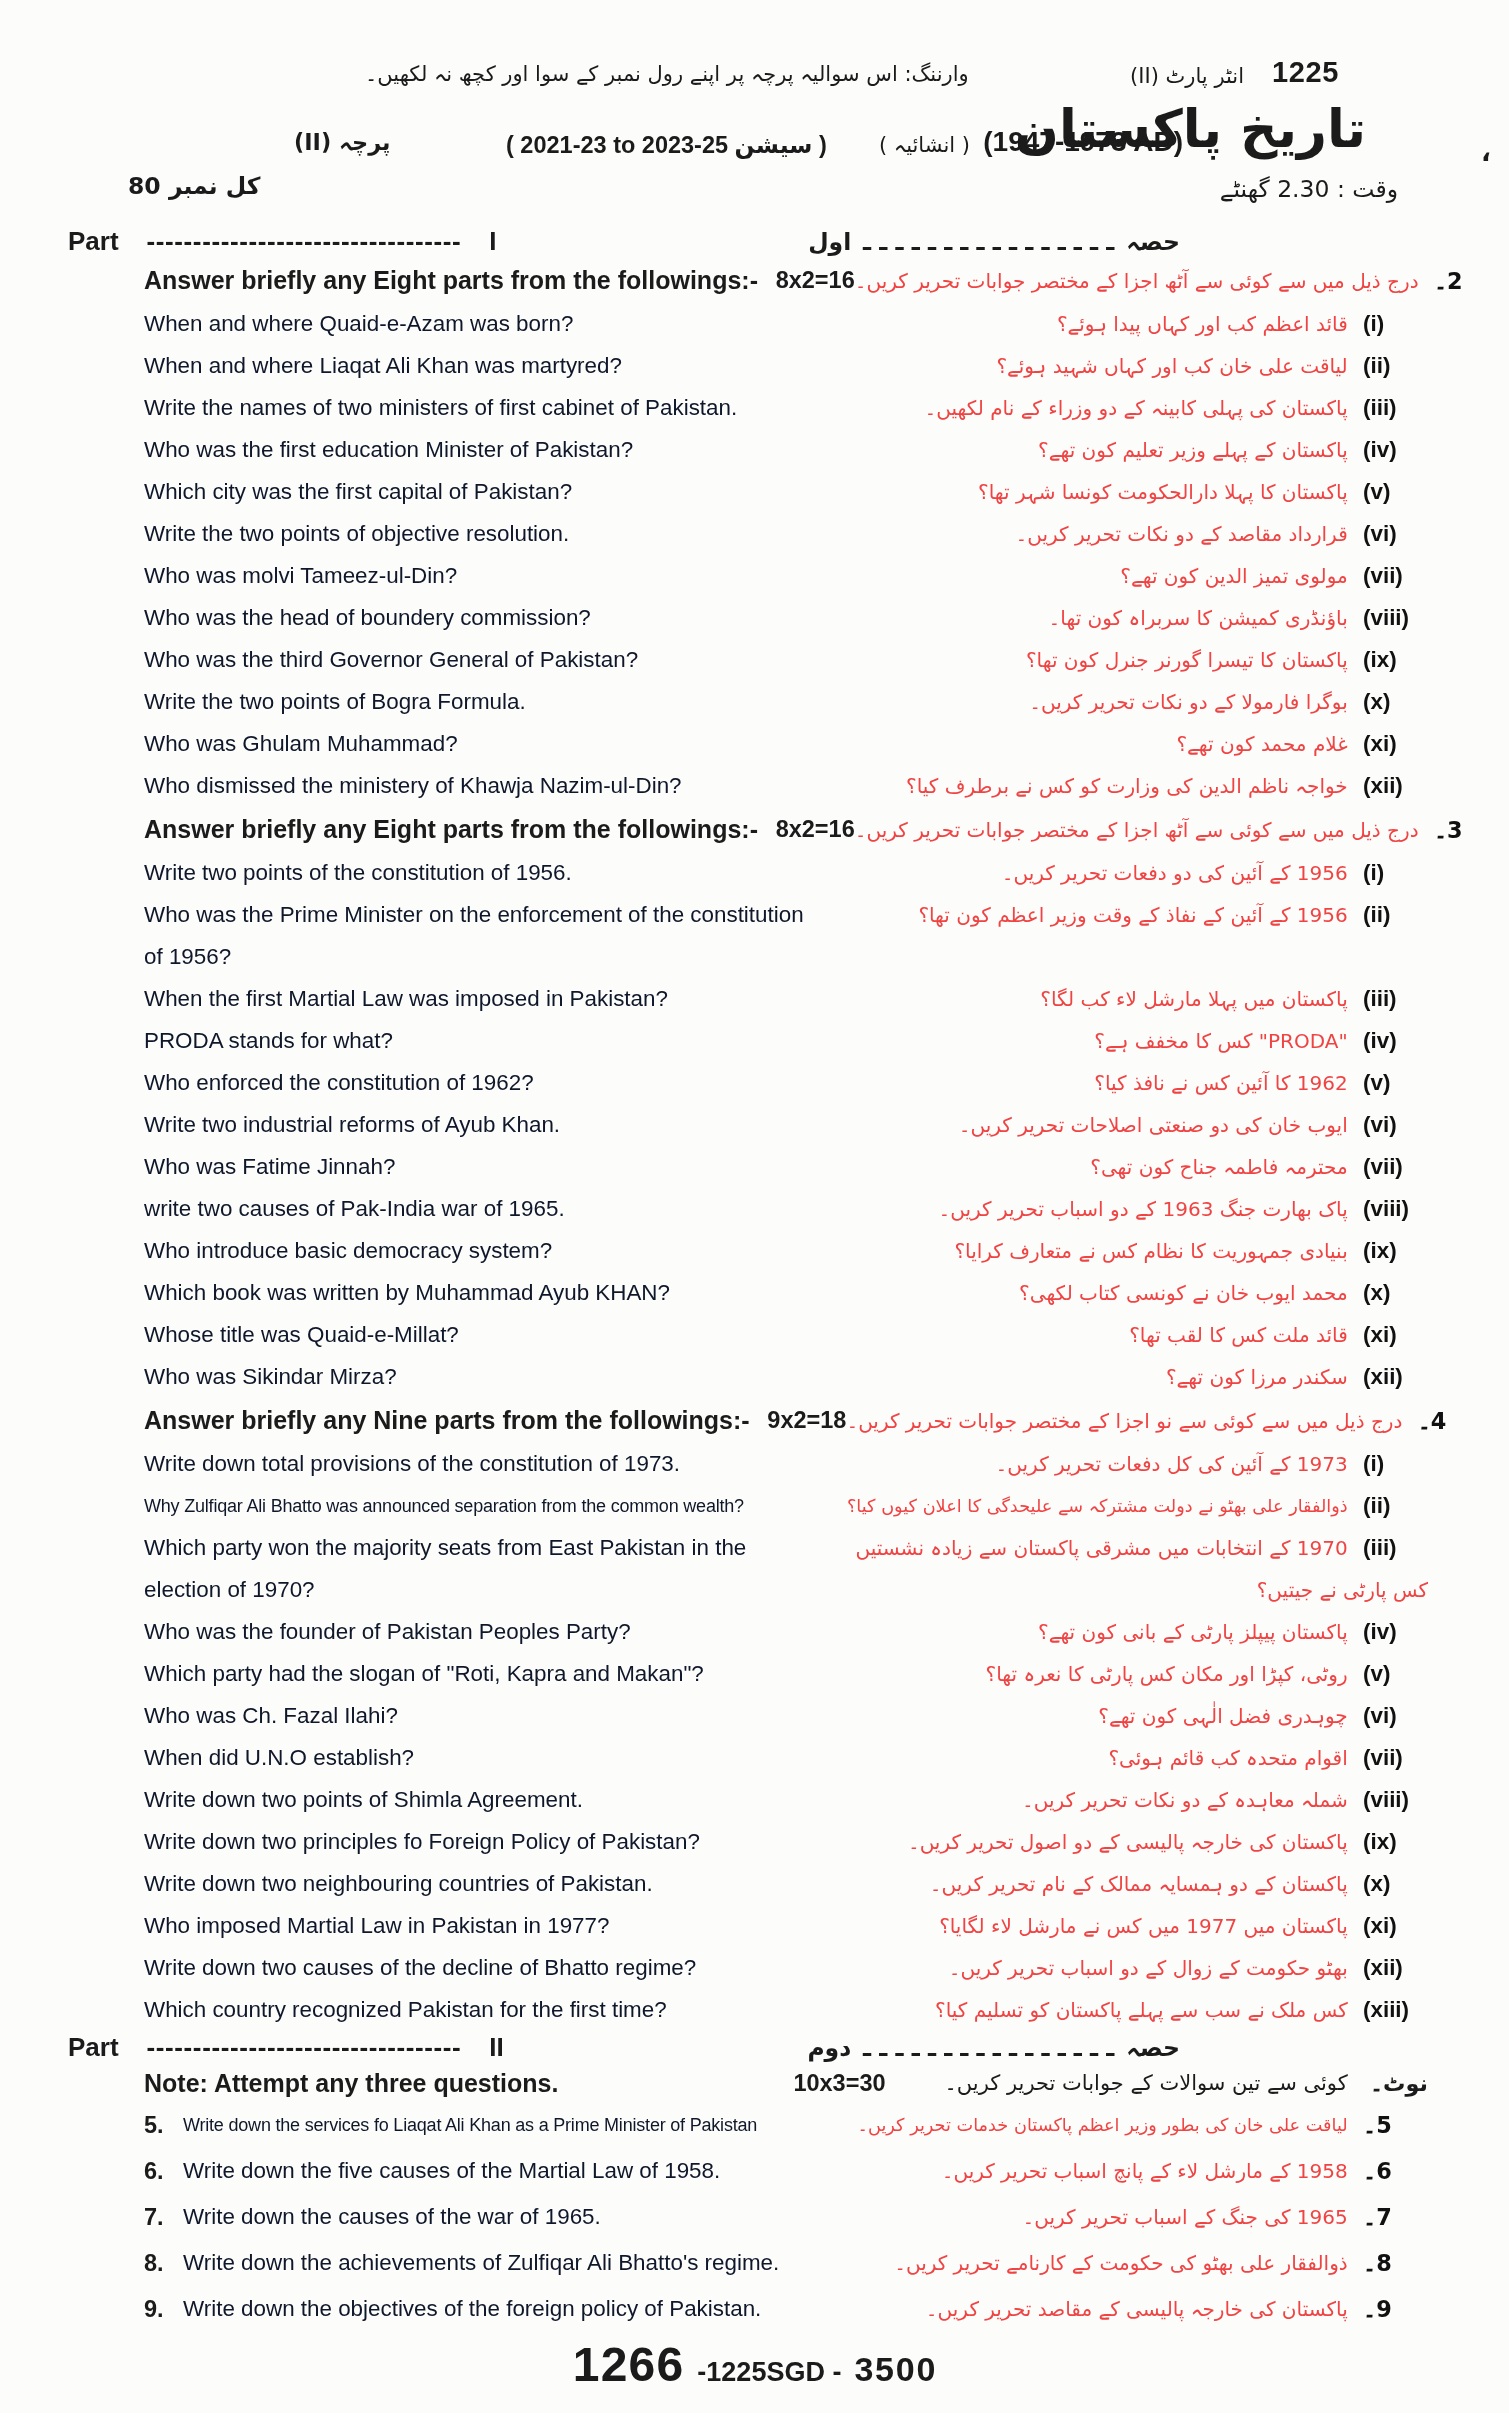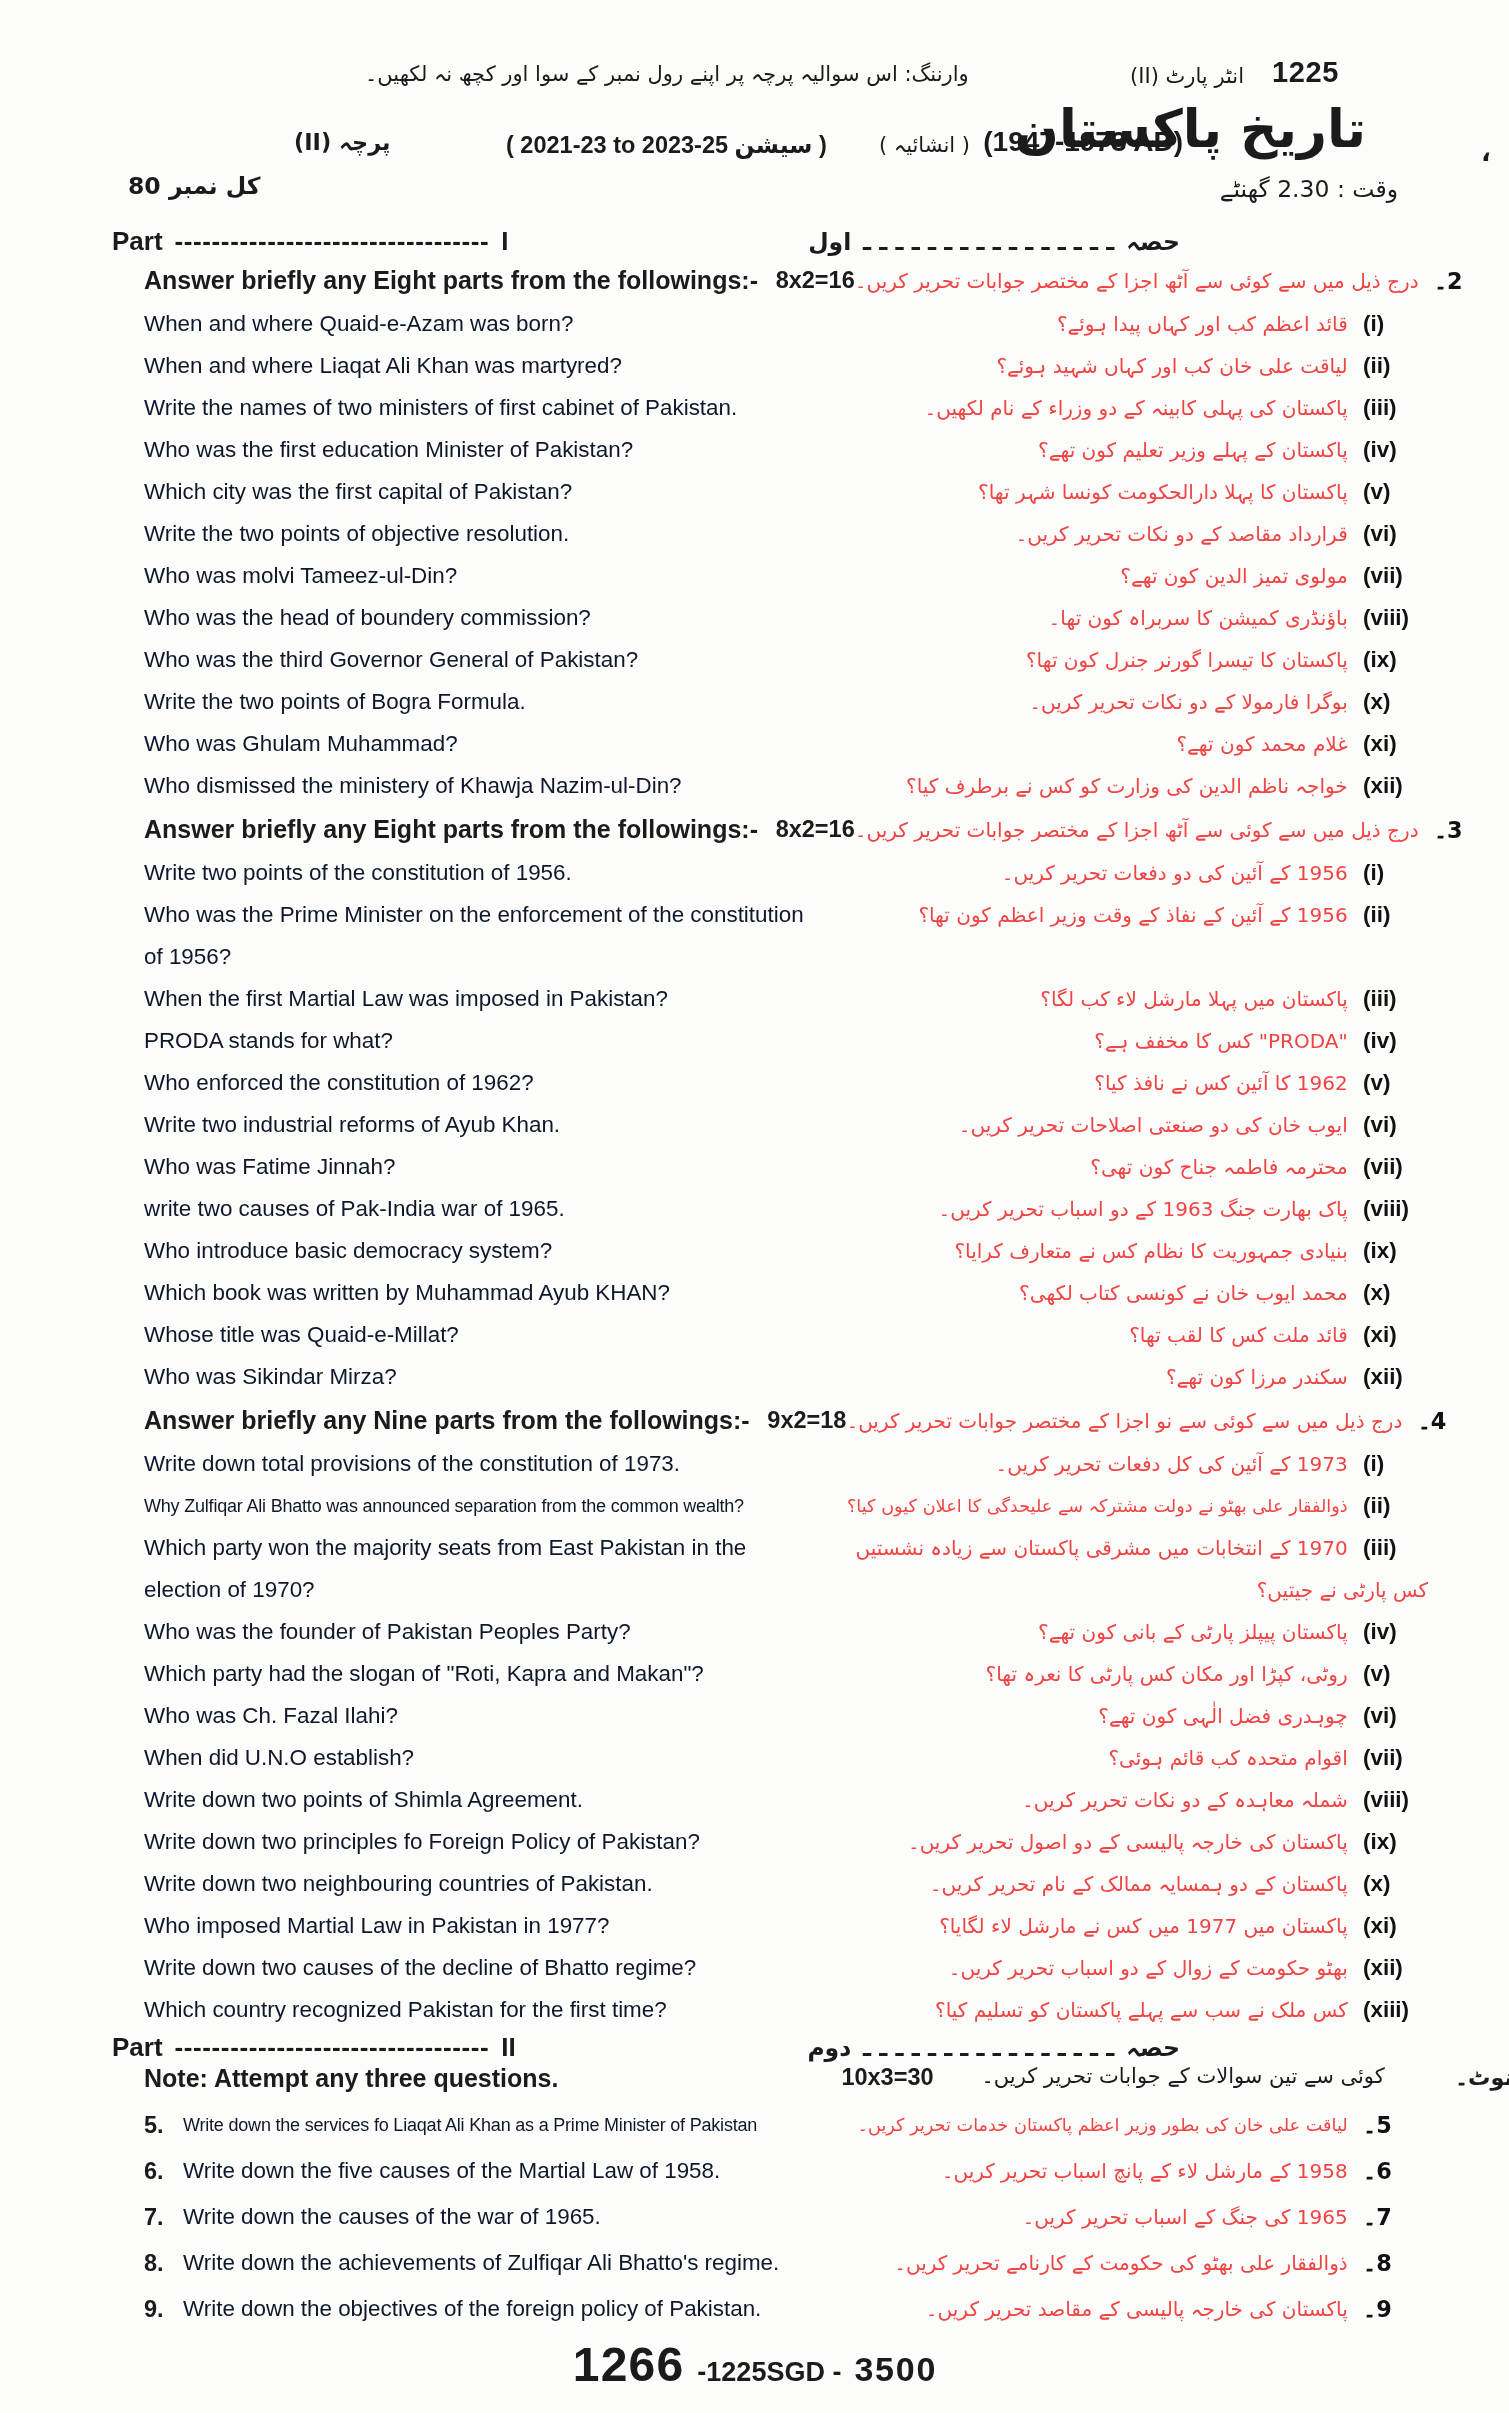--- a/index.html
+++ b/index.html
@@ -22,39 +22,39 @@
   .h-title{right:144px;top:100px;font-size:52px;font-weight:bold;line-height:1.15;font-family:"DejaVu Sans",sans-serif;}
   .h-years{right:327px;top:126px;font-size:28px;font-weight:bold;}
   .h-etype{right:540px;top:133px;font-size:21px;font-family:"DejaVu Sans",sans-serif;}
   .h-session{left:506px;top:131px;font-size:23.5px;font-weight:bold;}
   .h-paperno{left:294px;top:129px;font-size:22.4px;font-weight:bold;font-family:"DejaVu Sans",sans-serif;}
   .h-time{right:112px;top:175px;font-size:23.5px;font-weight:normal;font-family:"DejaVu Sans",sans-serif;}
   .h-total{left:128px;top:172px;font-size:23.5px;font-weight:bold;font-family:"DejaVu Sans",sans-serif;}
   .h-artifact{right:19px;top:137px;font-size:26px;font-weight:bold;}
   
   .part-row{display:flex;align-items:center;height:33px;font-weight:bold;font-size:26px;}
-  .part-left{margin-left:112px;display:flex;gap:12px;align-items:flex-end;}
+  .part-left{margin-left:68px;display:flex;gap:28px;align-items:flex-end;}
   .part-right{margin-left:auto;margin-right:330px;display:flex;gap:11.8px;align-items:baseline;font-family:"DejaVu Sans",sans-serif;font-size:23.5px;}
   .pdash{letter-spacing:0.6px;font-weight:bold;}
   
   .content{padding:0 82px 0 144px;}
   .ghead{display:flex;align-items:center;height:45px;}
   .ghead-en{font-weight:bold;font-size:25px;white-space:nowrap;}
   .marks{font-weight:bold;font-size:23.5px;margin-left:17.7px;white-space:nowrap;}
   .ghead .ur{font-size:20px;}
   .line{display:flex;align-items:center;height:42px;}
   #g4 .line{height:42px;}
   .en{white-space:nowrap;font-size:22.4px;color:#0f172a;}
   .ur{white-space:nowrap;font-size:20px;margin-left:auto;font-family:"DejaVu Sans",sans-serif;color:#ef4444;}
   .num{flex:none;width:65px;margin-left:15.3px;font-weight:bold;font-size:22.4px;text-align:left;color:#111;}
   .num.urnum{font-family:"DejaVu Sans",sans-serif;}
   .condensed{font-size:18px !important;letter-spacing:-0.2px;}
   .condensed-ur{font-size:17.7px !important;}
   
-  .note-row{display:flex;height:38px;gap:48px;}
+  .note-row{display:flex;align-items:center;height:38px;}
   .note-en{font-weight:bold;font-size:25px;white-space:nowrap;}
   .note-marks{font-weight:bold;font-size:23.5px;margin-left:235px;white-space:nowrap;}
   .note-ur{margin-left:auto;font-size:21px;white-space:nowrap;font-family:"DejaVu Sans",sans-serif;}
   .note-label{flex:none;width:65px;margin-left:15.3px;font-size:22.4px;font-weight:bold;font-family:"DejaVu Sans",sans-serif;}
   .long-rows .line{height:46px;}
   .lq-no{flex:none;width:39px;font-weight:bold;font-size:23.5px;}
   .long-rows .item:first-child .en{font-size:19.4px;letter-spacing:-0.2px;}
   
   .footer{display:flex;justify-content:center;align-items:baseline;gap:13px;margin-top:5px;}
   .f-code{font-size:48px;font-weight:bold;letter-spacing:1.2px;}

